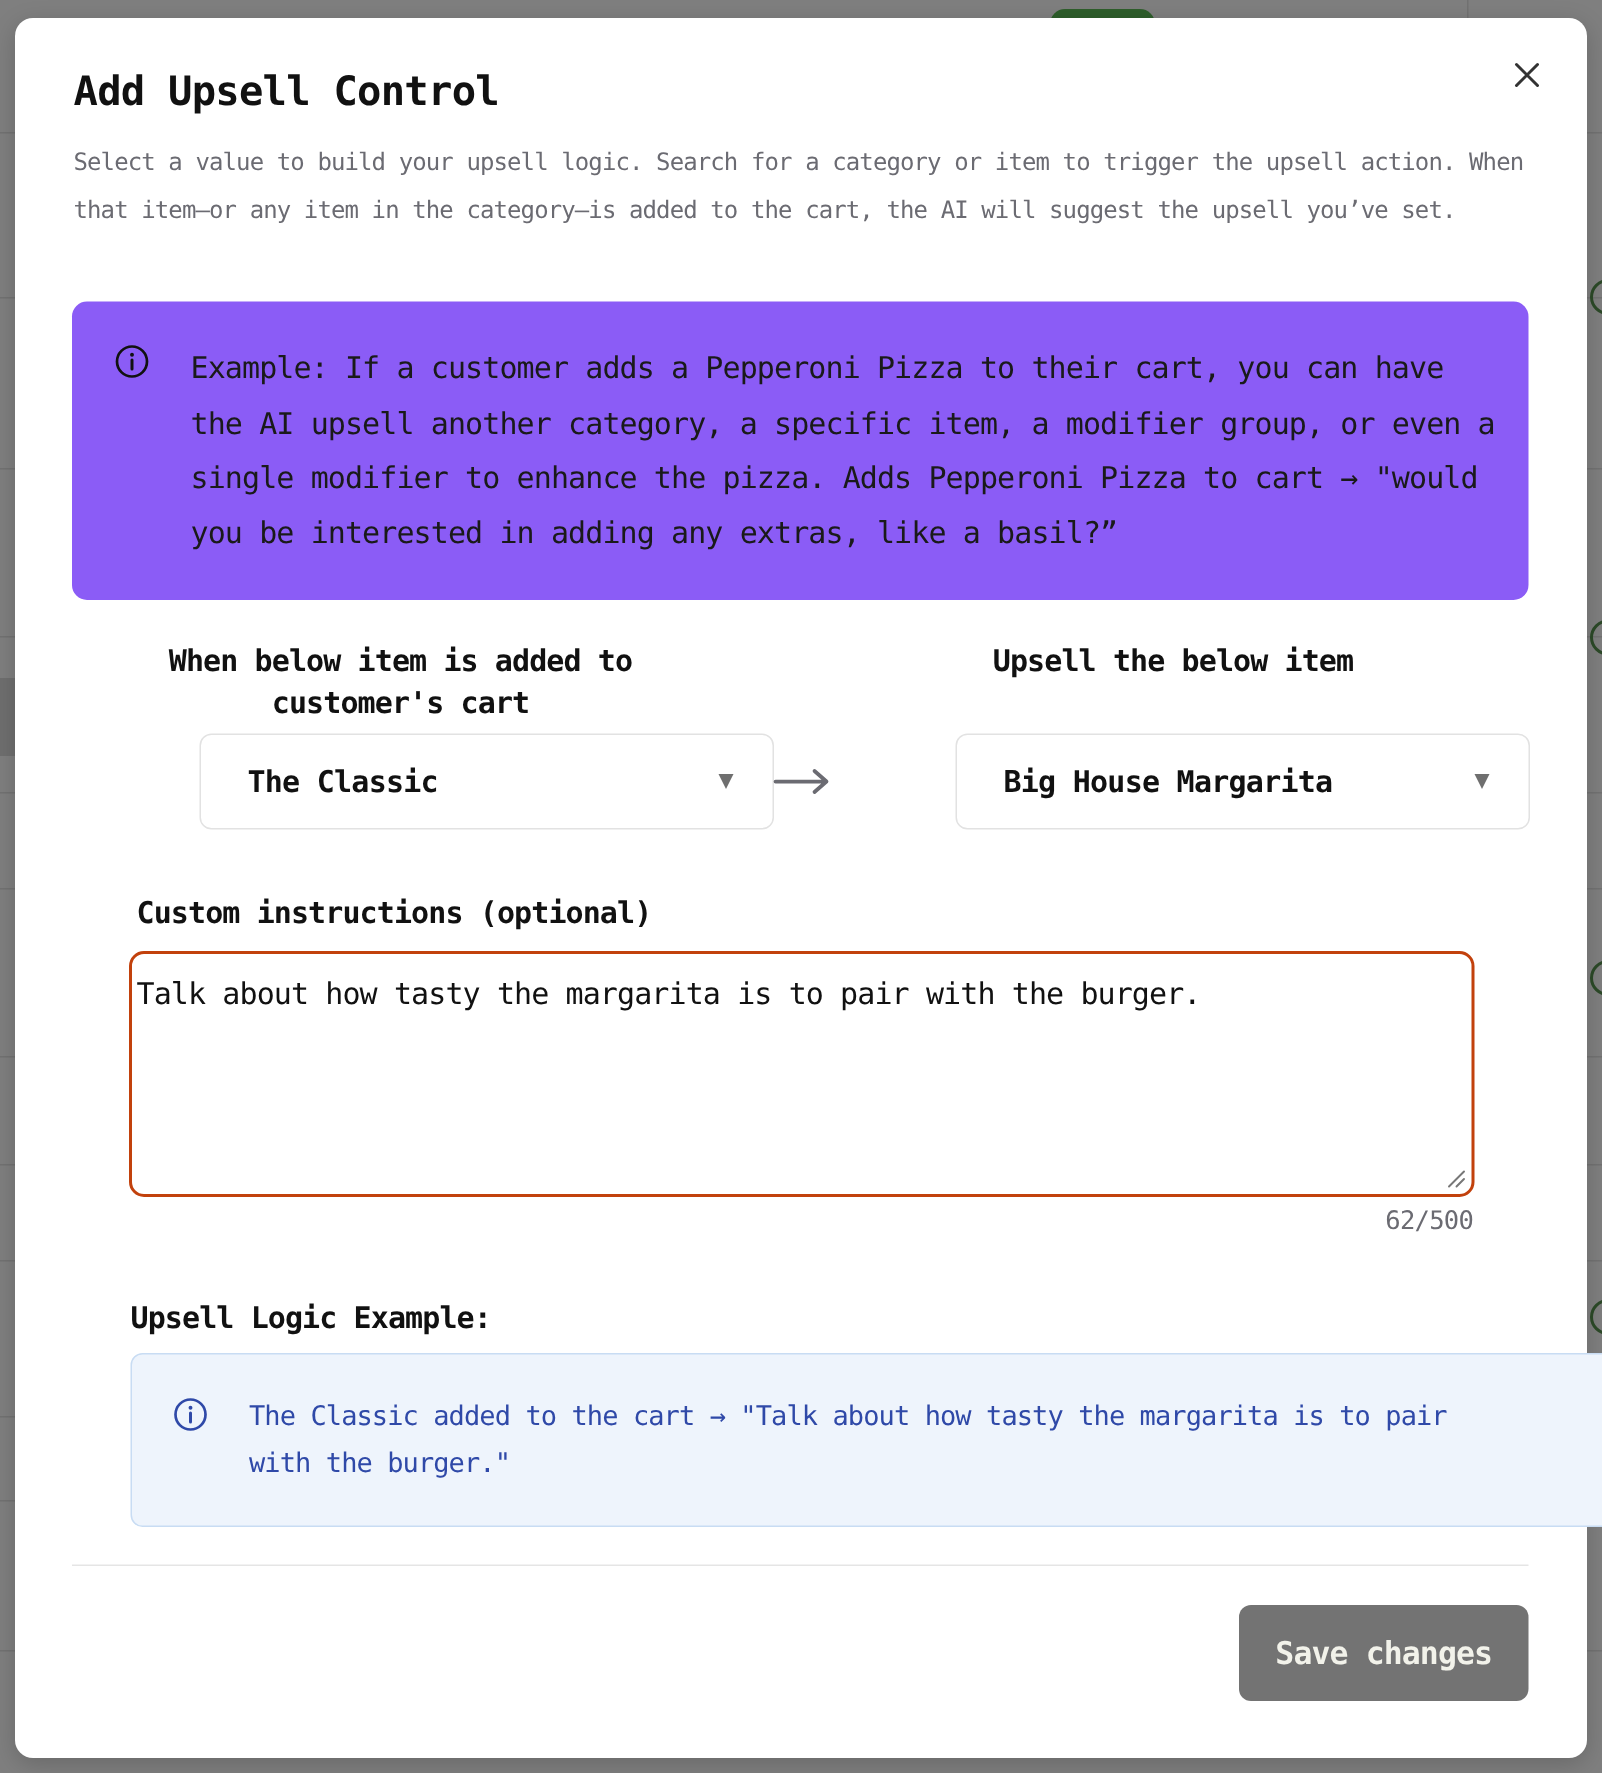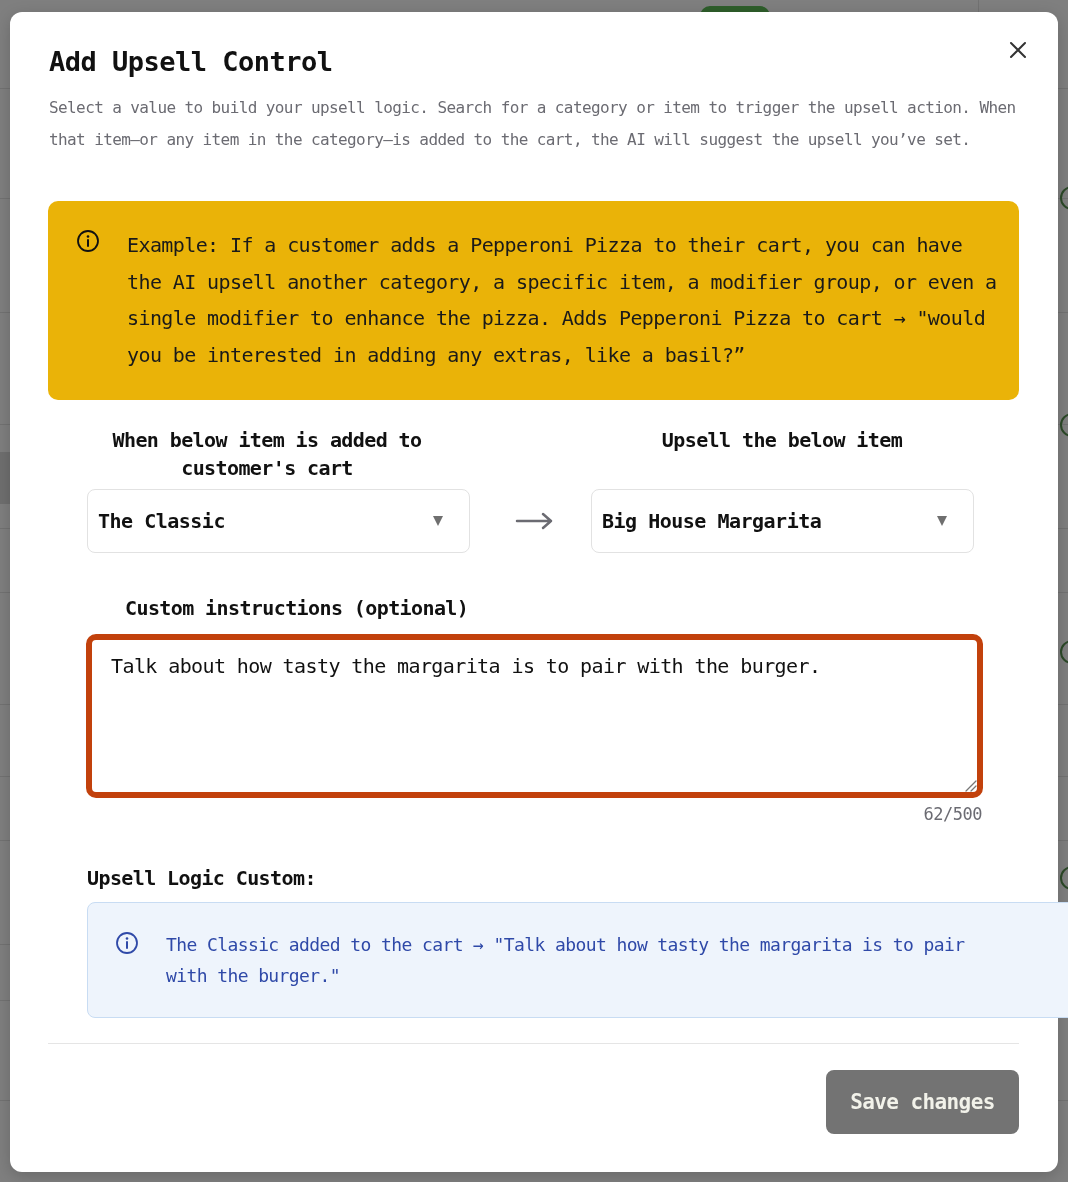--- a/index.html
+++ b/index.html
@@ -30,49 +30,49 @@
     .title {
       position: absolute; left: 39px; top: 34px;
       font-size: 27px; font-weight: bold; color: #111; letter-spacing: -0.5px;
     }
     .subtitle {
       position: absolute; left: 39px; top: 80px; width: 975px;
       font-size: 16px; line-height: 32px; color: #6b6b72; letter-spacing: -0.6px;
     }
     .example-box {
       position: absolute; left: 38px; top: 189px; width: 971px; height: 199px;
-      background: #eab308; border-radius: 10px;
+      background: #8b5cf6; border-radius: 10px;
     }
     .example-box .info-icon { position: absolute; left: 28px; top: 28px; }
     .example-text {
       position: absolute; left: 79px; top: 26px; width: 880px;
       font-size: 20px; line-height: 36.5px; color: #1a1a1a; letter-spacing: -0.6px;
     }
 
     .field-label {
       position: absolute; font-size: 20px; font-weight: bold; color: #111;
       line-height: 28px; letter-spacing: -0.6px; text-align: center;
     }
     .select {
       position: absolute; height: 64px; width: 383px;
       border: 1px solid #e2e2e2; border-radius: 8px; background: #fff;
-      display: flex; align-items: center; padding-left: 10px; cursor: pointer;
+      display: flex; align-items: center; padding-left: 31px; cursor: pointer; margin-left: 46px;
     }
     .select .value { font-size: 20px; color: #111; font-weight: bold; letter-spacing: -0.5px; }
     .select .caret {
       position: absolute; right: 26px; top: 26px; width: 0; height: 0;
       border-left: 5px solid transparent; border-right: 5px solid transparent;
       border-top: 10px solid #6f6f6f;
     }
     .flow-arrow { position: absolute; left: 505px; top: 499px; }
 
     .textarea {
       position: absolute; left: 76px; top: 622px; width: 897px; height: 164px;
-      border: 6px solid #c2410c; border-radius: 10px; background: #fff;
-      padding: 14px 19px; font-family: "DejaVu Sans Mono", "Liberation Mono", monospace;
+      border: 2px solid #c2410c; border-radius: 10px; background: #fff;
+      padding: 14px 3px; font-family: "DejaVu Sans Mono", "Liberation Mono", monospace;
       font-size: 20px; color: #111; letter-spacing: -0.6px; resize: none; outline: none;
     }
     .resize-grip { position: absolute; left: 952px; top: 765px; }
     .char-count {
       position: absolute; right: 76px; top: 792px; font-size: 17px; color: #6b6b72; letter-spacing: -0.5px;
     }
 
     .logic-box {
       position: absolute; left: 77px; top: 890px; width: 994px; height: 116px;
       background: #eef4fc; border: 1px solid #c8dcf3; border-radius: 8px;
@@ -153,28 +153,28 @@
   <svg class="flow-arrow" width="40" height="20" viewBox="0 0 40 20">
     <path d="M2 10 H36 M28 3 L36 10 L28 17" fill="none" stroke="#6b6b72" stroke-width="2.5" stroke-linecap="round" stroke-linejoin="round"></path>
   </svg>
 
   <label class="field-label" style="left:582px; top:414px; width:380px;">Upsell the below item</label>
   <div class="select" style="left:581px; top:477px;">
     <span class="value">Big House Margarita</span>
     <span class="caret"></span>
   </div>
 
-  <label class="field-label" style="left:81px; top:582px;margin-left:34px;">Custom instructions (optional)</label>
+  <label class="field-label" style="left:81px; top:582px;">Custom instructions (optional)</label>
   <textarea class="textarea" style="">Talk about how tasty the margarita is to pair with the burger.</textarea>
   <svg class="resize-grip" width="16" height="16" viewBox="0 0 16 16">
     <path d="M14 4 L4 14 M14 9 L9 14" stroke="#777" stroke-width="1.3" stroke-linecap="round"></path>
   </svg>
   <span class="char-count">62/500</span>
 
-  <label class="field-label" style="left:77px; top:852px;">Upsell Logic Custom:</label>
+  <label class="field-label" style="left:77px; top:852px;">Upsell Logic Example:</label>
   <div class="logic-box">
     <svg class="info-icon" width="24" height="24" viewBox="0 0 24 24">
       <circle cx="12" cy="12" r="10" fill="none" stroke="#2f49a8" stroke-width="1.8"></circle>
       <circle cx="12" cy="7.5" r="1.3" fill="#2f49a8"></circle>
       <path d="M12 11 V17" stroke="#2f49a8" stroke-width="2" stroke-linecap="round"></path>
     </svg>
     <p class="logic-text">The Classic added to the cart → "Talk about how tasty the margarita is to pair with the burger."</p>
   </div>
 
   <div class="divider"></div>

